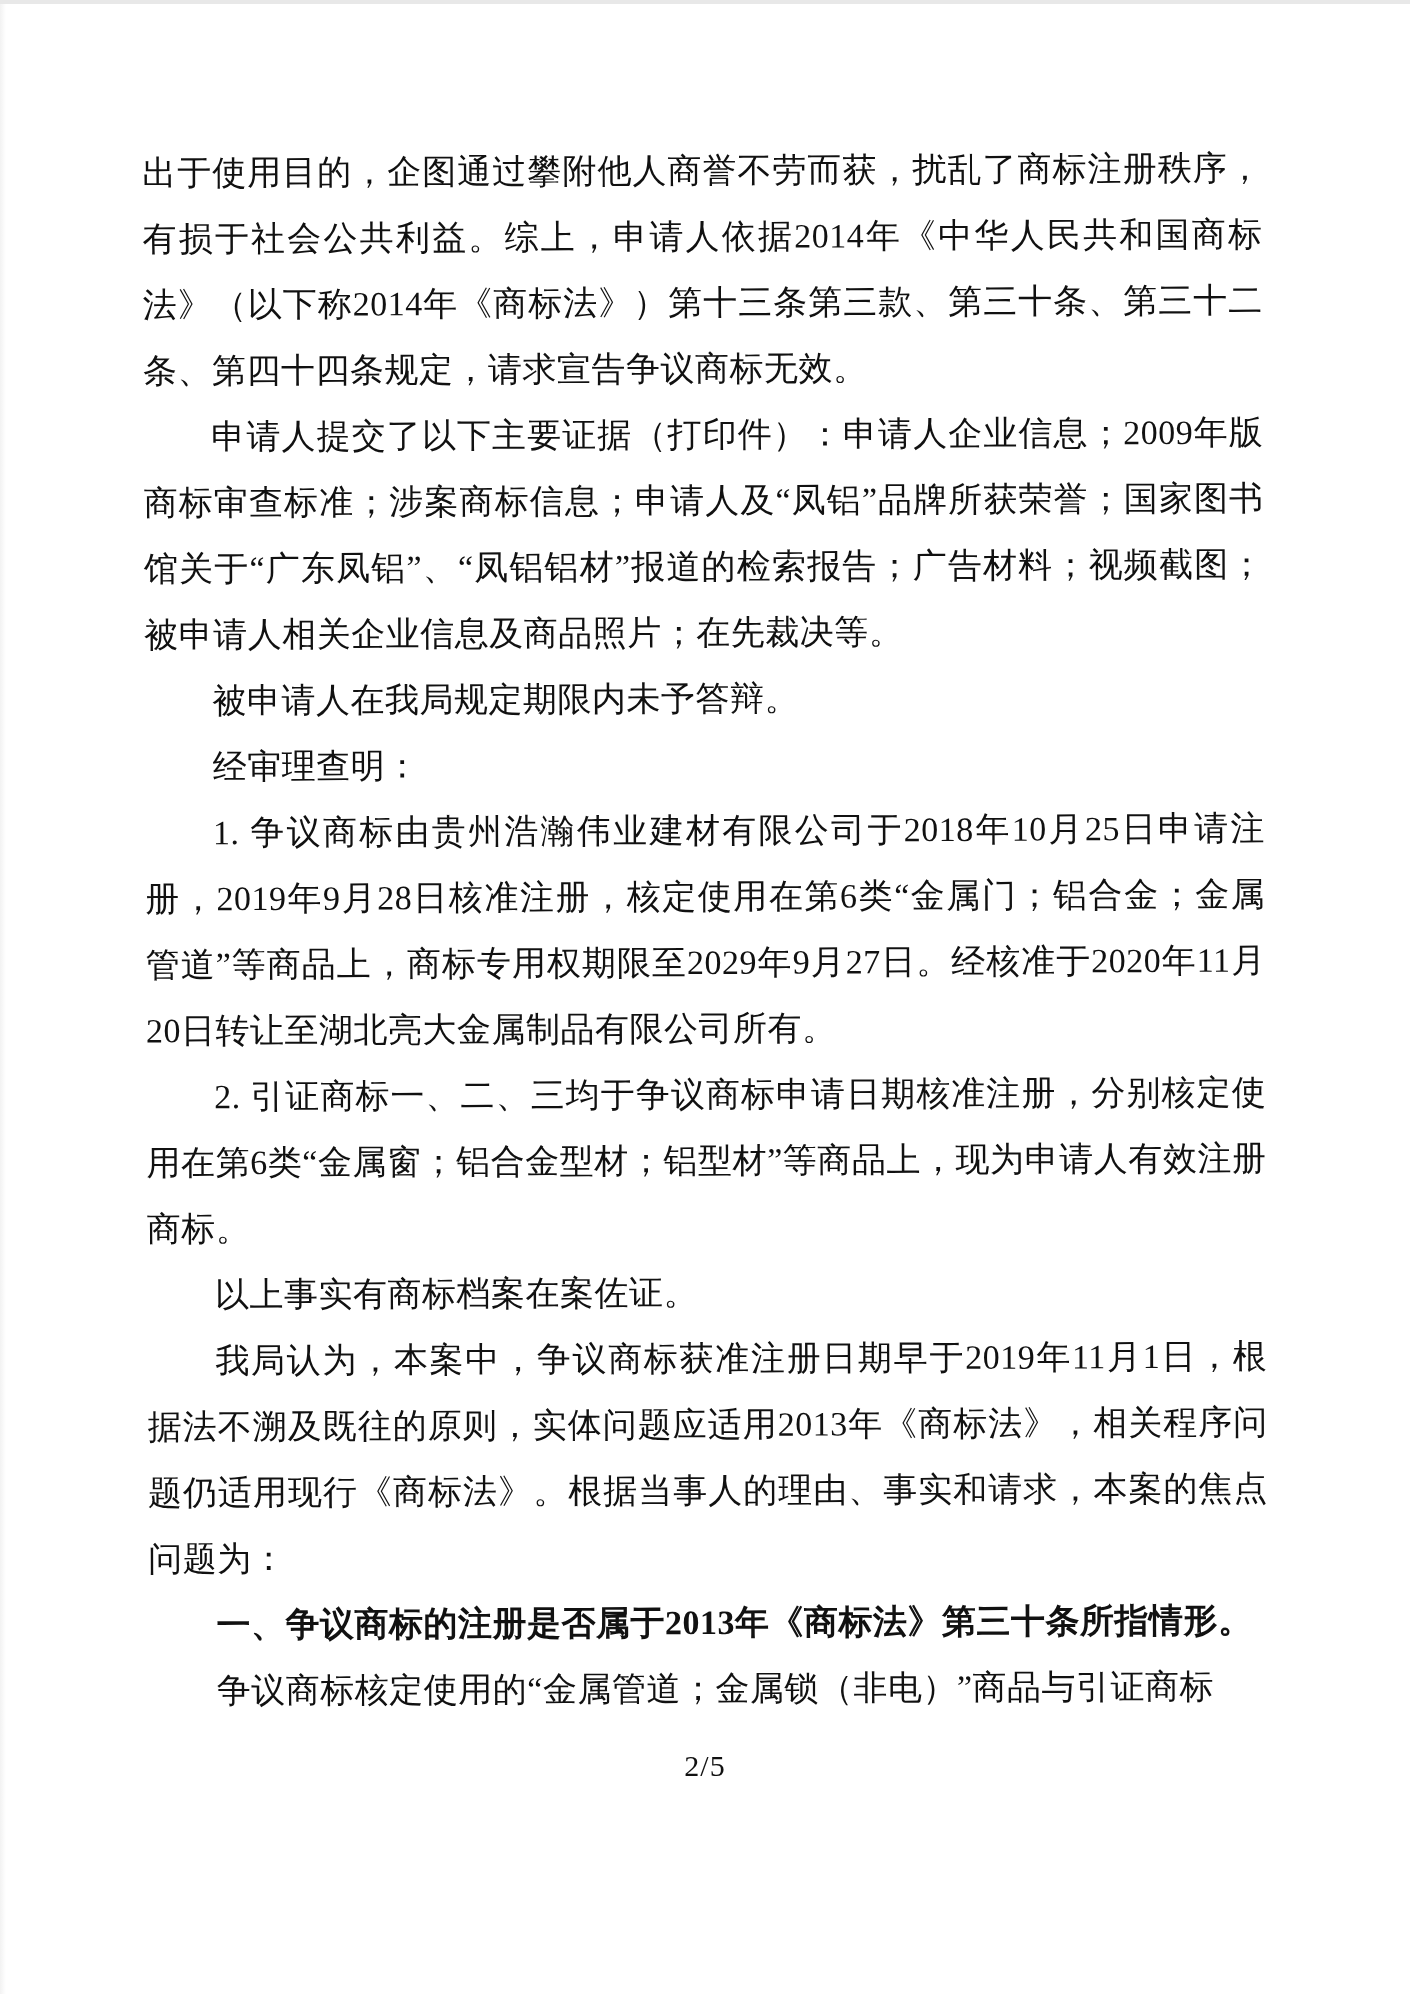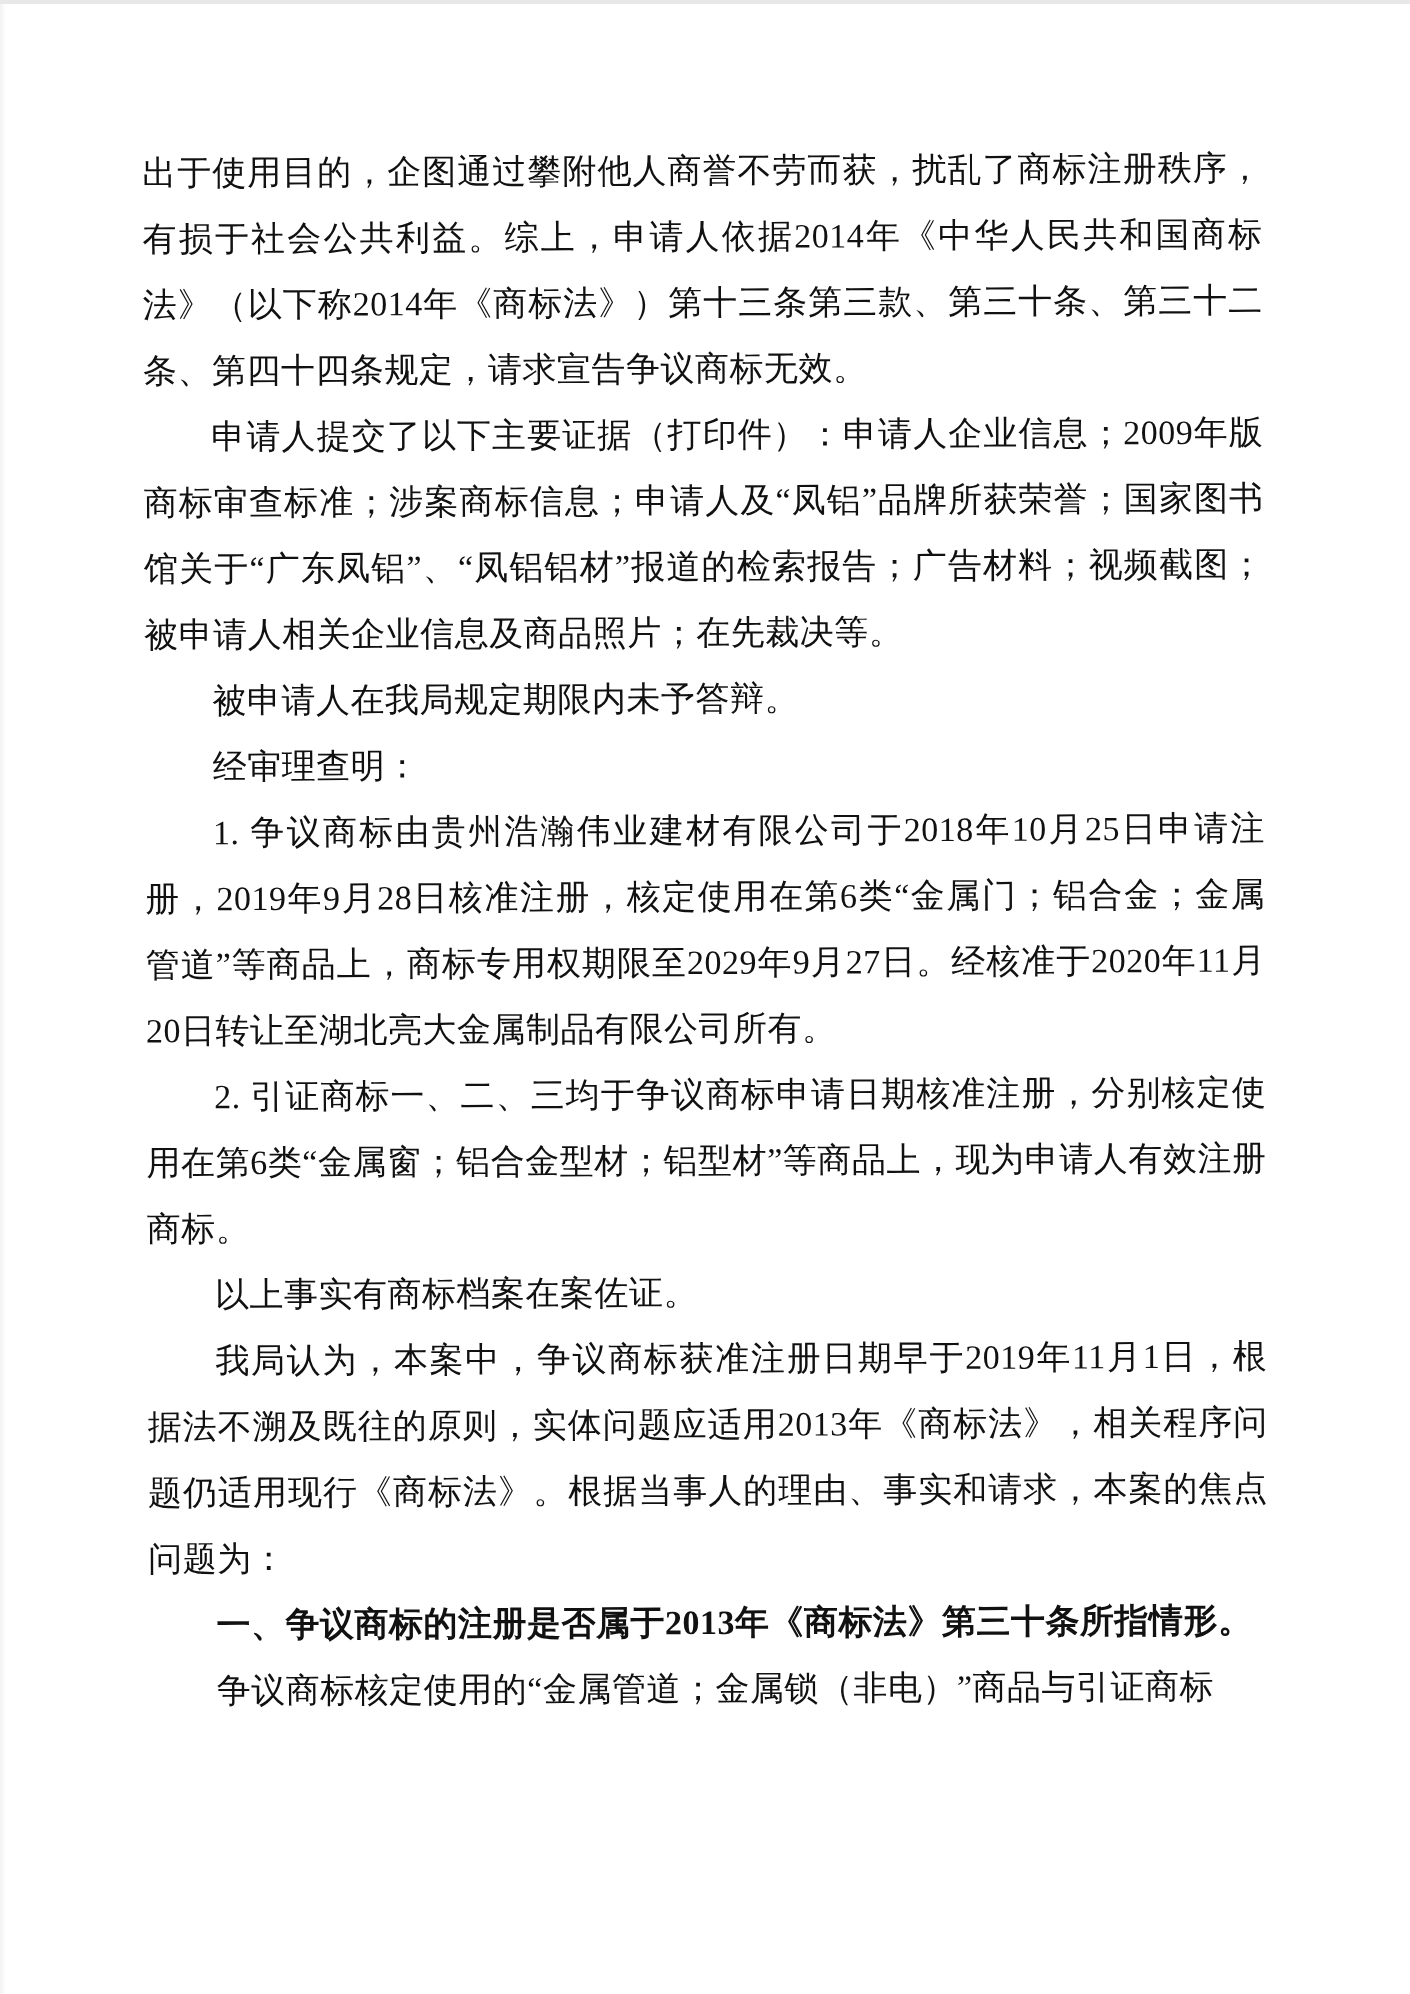--- a/index.html
+++ b/index.html
@@ -70,13 +70,14 @@
       <p class="para indent">申请人提交了以下主要证据（打印件）：申请人企业信息；2009年版商标审查标准；涉案商标信息；申请人及“凤铝”品牌所获荣誉；国家图书馆关于“广东凤铝”、“凤铝铝材”报道的检索报告；广告材料；视频截图；被申请人相关企业信息及商品照片；在先裁决等。</p>
       <p class="para indent">被申请人在我局规定期限内未予答辩。</p>
       <p class="para indent">经审理查明：</p>
       <p class="para indent">1. 争议商标由贵州浩瀚伟业建材有限公司于2018年10月25日申请注册，2019年9月28日核准注册，核定使用在第6类“金属门；铝合金；金属管道”等商品上，商标专用权期限至2029年9月27日。经核准于2020年11月20日转让至湖北亮大金属制品有限公司所有。</p>
       <p class="para indent">2. 引证商标一、二、三均于争议商标申请日期核准注册，分别核定使用在第6类“金属窗；铝合金型材；铝型材”等商品上，现为申请人有效注册商标。</p>
       <p class="para indent">以上事实有商标档案在案佐证。</p>
       <p class="para indent">我局认为，本案中，争议商标获准注册日期早于2019年11月1日，根据法不溯及既往的原则，实体问题应适用2013年《商标法》，相关程序问题仍适用现行《商标法》。根据当事人的理由、事实和请求，本案的焦点问题为：</p>
       <p class="para indent bold">一、争议商标的注册是否属于2013年《商标法》第三十条所指情形。</p>
       <p class="para indent">争议商标核定使用的“金属管道；金属锁（非电）”商品与引证商标</p>
     </div>
+  <div class="page-footer">2/5</div>
 </div>
 
 </body></html>

